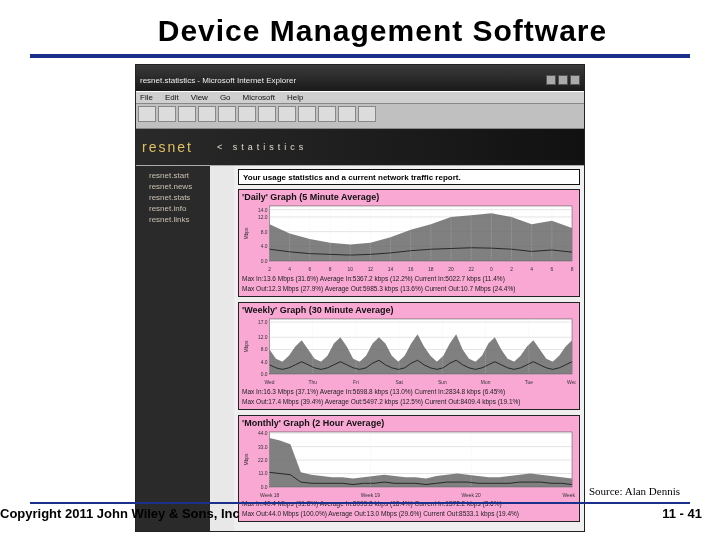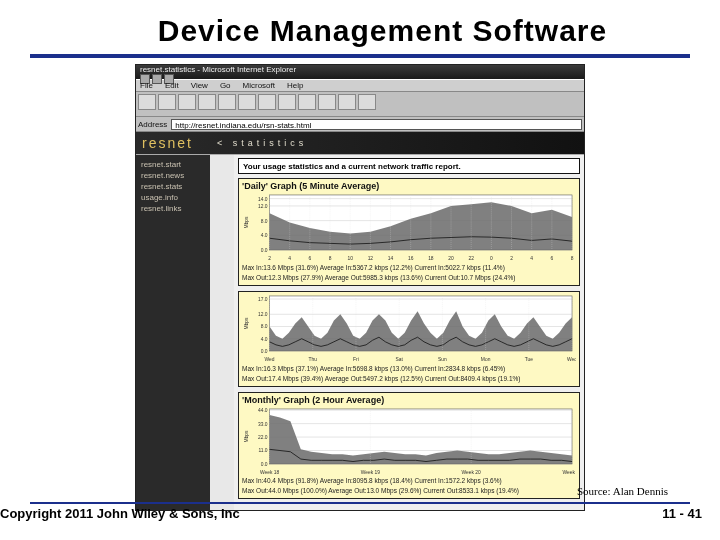--- a/index.html
+++ b/index.html
@@ -44,28 +44,27 @@
     width: 450px;
     box-sizing: border-box;
   }
   .browser {
     border: 1px solid #222;
     background: #bfbfbf;
     box-shadow: 0 0 0 1px #888 inset;
   }
   .titlebar {
     display: flex;
-    align-items: flex-start;
+    align-items: flex-end;
     height: 14px;
     background: linear-gradient(#3a3a3a, #1a1a1a);
     color: #eee;
     font-size: 8px;
-    padding: 0 4px;
+    padding: 6px 4px;
     justify-content: space-between;
-    flex-direction: column;
   }
   .titlebar .win-controls {
     display:flex; gap:2px;
   }
   .win-btn {
     width:10px;height:10px;background:#aaa;border:1px solid #555;box-sizing:border-box;
   }
   .menubar {
     height: 11px;
     display: flex;
@@ -114,41 +113,41 @@
     white-space:nowrap;
     box-sizing:border-box;
   }
   .page-body {
     display:flex;
     background:#e8e8e8;
     border-top:1px solid #aaa;
     min-height: 355px;
   }
   .banner {
-    height: 22px;
+    height: 36px;
     background: linear-gradient(90deg,#2a2a2a,#111);
     color:#e0c060;
     font-family: "Arial Black", Arial, sans-serif;
     font-size:14px;
     letter-spacing:2px;
     display:flex;
     align-items:center;
     padding-left:6px;
   }
   .banner .sub {
     color:#e0dccc;
     font-size:9px;
     letter-spacing:4px;
     margin-left:24px;
     font-weight:normal;
   }
   .sidebar {
     width: 74px;
     background:#2a2a2a;
-    padding:4px 5px;
+    padding:4px 13px;
     box-sizing:border-box;
   }
   .subtitle-bar {
     background:#fff;
     border:1px solid #111;
     height:14px;
     font-size:8px;
     font-weight:bold;
     display:flex;
     align-items:center;
@@ -166,21 +165,21 @@
   }
   .main {
     flex:1;
     background:#efefef;
     padding:0 4px 4px 4px;
     box-sizing:border-box;
     margin-left:24px;
   }
   .graph-card {
      border:1px solid #222;
-     background:#fef9c3;
+     background:#f9a8d4;
      margin-bottom:5px;
      padding:2px 3px 3px 3px;
   }
   .graph-title {
     font-size:9px;
     font-weight:bold;
     color:#111;
     margin-bottom:2px;
   }
   .graph-svg {
@@ -191,21 +190,21 @@
     font-size:6.5px;
     line-height:8px;
     color:#222;
     margin-top:2px;
     font-family: Arial, sans-serif;
     white-space:nowrap;
     overflow:hidden;
   }
   .source {
     position:absolute;
-    right: 52px;
+    right: 40px;
     top: 485px;
     font-family: "Times New Roman", serif;
     font-size: 11px;
     color:#000;
   }
   .footer {
     position:absolute;
     left:0; right:0;
     top: 506px;
     display:flex;
@@ -258,36 +257,32 @@
         <span class="tbtn"></span>
         <span class="tbtn"></span>
         <span class="tbtn"></span>
         <span class="tbtn"></span>
         <span class="tbtn"></span>
         <span class="tbtn"></span>
         <span class="tbtn"></span>
         <span class="tbtn"></span>
         <span class="tbtn"></span>
       </div>
-      <div class="addressbar">
-        <span class="lbl">Address</span>
-        <span class="addr">http://resnet.indiana.edu/rsn-stats.html</span>
-      </div>
 
       <div>
         <div class="banner">
           <span>resnet</span>
           <span class="sub">&lt; statistics</span>
         </div>
         <div class="page-body">
           <div class="sidebar">
             <a>resnet.start</a>
             <a>resnet.news</a>
             <a>resnet.stats</a>
-            <a>usage.info</a>
+            <a>resnet.info</a>
             <a>resnet.links</a>
           </div>
           <div class="main">
             <div class="subtitle-bar">Your usage statistics and a current network traffic report.</div>
 
             <div class="graph-card">
               <div class="graph-title">'Daily' Graph (5 Minute Average)</div>
               <svg class="graph-svg" viewBox="0 0 340 70">
                   <rect x="28" y="2" width="308" height="56" fill="#fff" stroke="#555" stroke-width="0.6"></rect>
                   <line x1="28" y1="58" x2="336" y2="58" stroke="#bbb" stroke-width="0.4"></line>
@@ -334,20 +329,21 @@
                   <line x1="315.4666666666667" y1="2" x2="315.4666666666667" y2="58" stroke="#ddd" stroke-width="0.3" stroke-dasharray="1,1"></line>
                   <text x="315.4666666666667" y="68" font-size="5" text-anchor="middle" fill="#333">6</text>
                   <line x1="336" y1="2" x2="336" y2="58" stroke="#ddd" stroke-width="0.3" stroke-dasharray="1,1"></line>
                   <text x="336" y="68" font-size="5" text-anchor="middle" fill="#333">8</text>
                 </svg>
               <div class="graph-stats">Max In:13.6 Mbps (31.6%)  Average In:5367.2 kbps (12.2%)  Current In:5022.7 kbps (11.4%)</div>
               <div class="graph-stats">Max Out:12.3 Mbps (27.9%)  Average Out:5985.3 kbps (13.6%)  Current Out:10.7 Mbps (24.4%)</div>
             </div>
 
             <div class="graph-card">
+              <div class="graph-title">'Weekly' Graph (30 Minute Average)</div>
               <svg class="graph-svg" viewBox="0 0 340 70">
                   <rect x="28" y="2" width="308" height="56" fill="#fff" stroke="#555" stroke-width="0.6"></rect>
                   <line x1="28" y1="58" x2="336" y2="58" stroke="#bbb" stroke-width="0.4"></line>
                   <text x="26" y="60" font-size="5" text-anchor="end" fill="#333">0.0</text>
                   <line x1="28" y1="45.55555555555556" x2="336" y2="45.55555555555556" stroke="#bbb" stroke-width="0.4"></line>
                   <text x="26" y="47.55555555555556" font-size="5" text-anchor="end" fill="#333">4.0</text>
                   <line x1="28" y1="33.111111111111114" x2="336" y2="33.111111111111114" stroke="#bbb" stroke-width="0.4"></line>
                   <text x="26" y="35.111111111111114" font-size="5" text-anchor="end" fill="#333">8.0</text>
                   <line x1="28" y1="20.66666666666667" x2="336" y2="20.66666666666667" stroke="#bbb" stroke-width="0.4"></line>
                   <text x="26" y="22.66666666666667" font-size="5" text-anchor="end" fill="#333">12.0</text>

